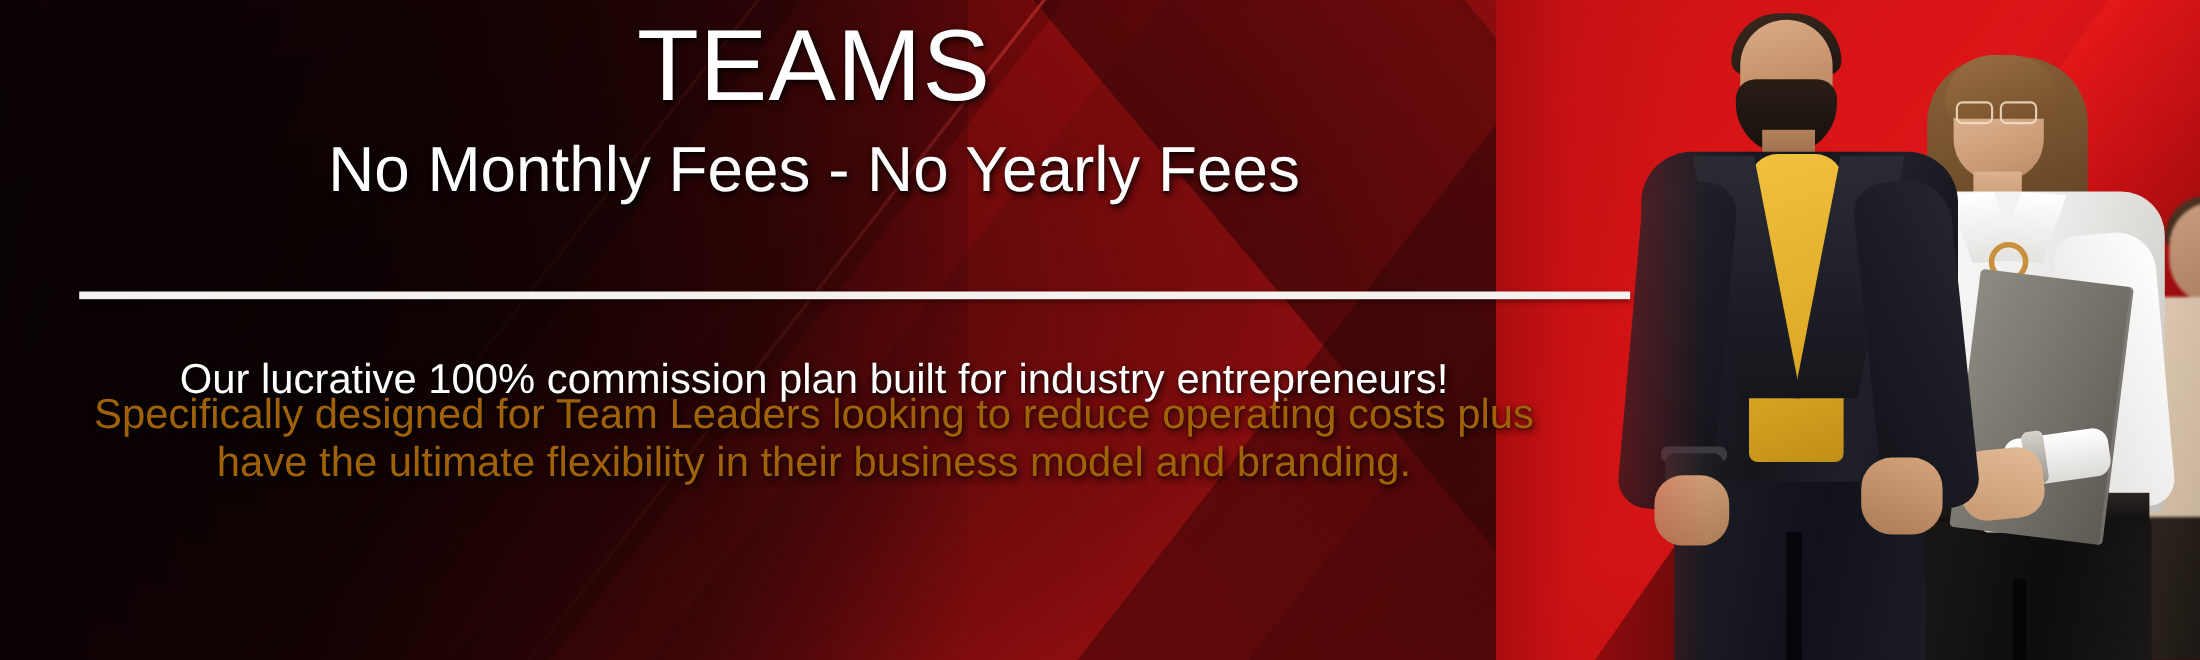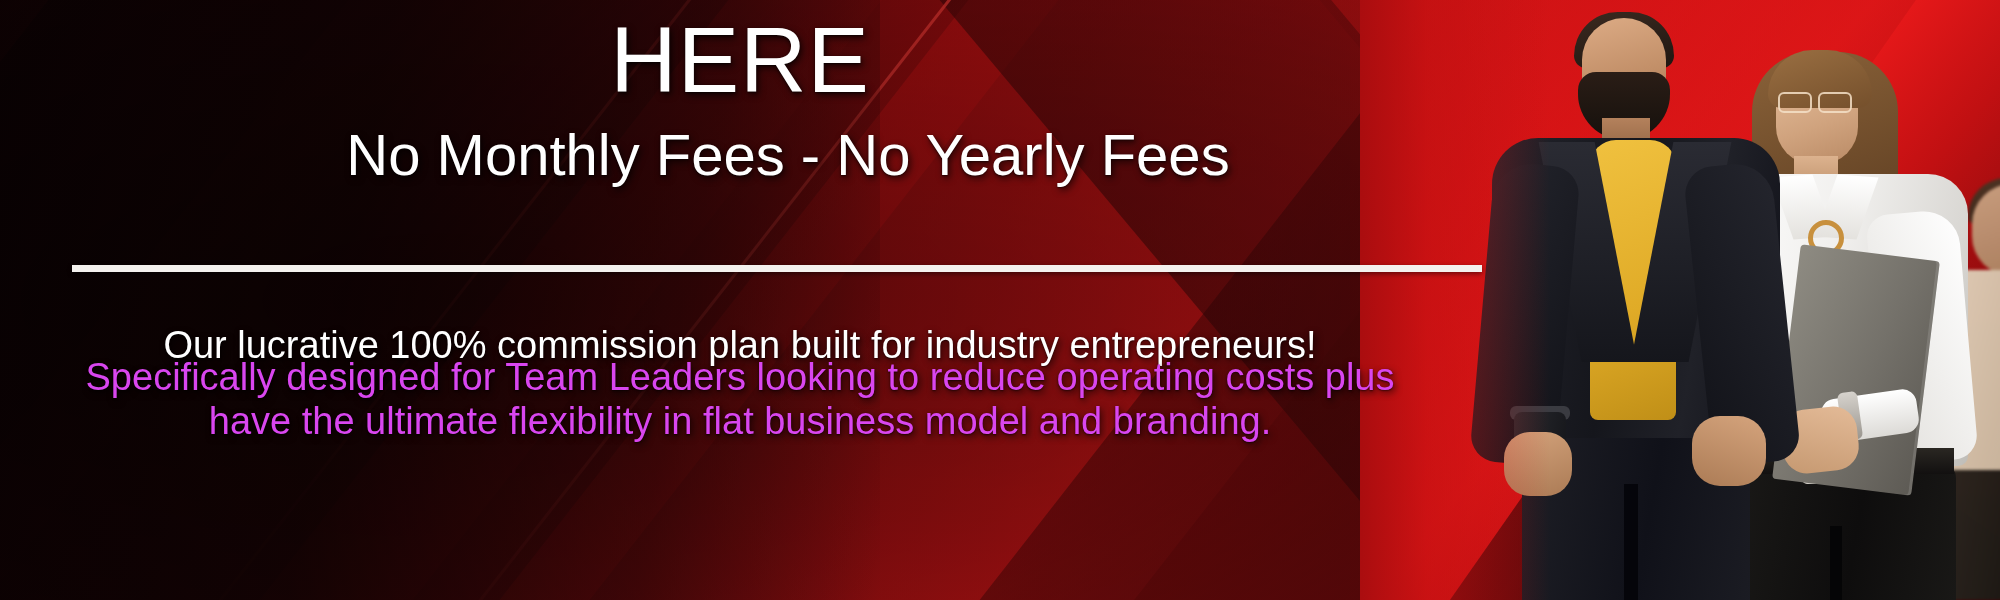--- a/index.html
+++ b/index.html
@@ -361,21 +361,20 @@
     letter-spacing: 1px;
     color: #ffffff;
   }
   .sub1 {
     position:absolute; top: 126px; left: 0; width: 1480px;
     text-align:center;
     font-size: 58px;
     line-height: 1;
     font-weight: 400;
     color:#ffffff;
-    padding-left:48px;
   }
   .sub2 {
     position:absolute; top: 196px; left: 0; width: 1480px;
     text-align:center;
     font-size: 41px;
     line-height: 1;
     font-weight: 400;
     color:#ffffff;
   }
   .divider {
@@ -391,21 +390,21 @@
     font-size: 38px;
     line-height: 1;
     color:#ffffff;
     margin-top:29px;
   }
   .body2 {
     position:absolute; top: 356px; left: 0; width: 1480px;
     text-align:center;
     font-size: 38px;
     line-height: 1.15;
-    color:#d946ef;
+    color:#a16207;
   }
   .body2 .l2 { display:block; }
 
   .cta {
     position:absolute;
     left: 286px; top: 463px;
     width: 980px; height: 104px;
     border-radius: 52px;
     background: #ffffff;
     border: 9px solid #9a9a9a;
@@ -509,29 +508,29 @@
       <div class="cup"></div>
       <div class="handL"></div>
       <div class="handR"></div>
     </div>
 
     <div class="photo-fade"></div>
   </div>
 
   <div class="content">
 
-    <div class="title txt-shadow">HERE</div>
+    <div class="title txt-shadow">TEAMS</div>
 
     <div class="sub1 txt-shadow">No Monthly Fees - No Yearly Fees</div>
 
 
     <div class="divider"></div>
 
     <div class="body1 txt-shadow">Our lucrative 100% commission plan built for industry entrepreneurs!</div>
 
     <div class="body2 txt-shadow">
       <span class="l1">Specifically designed for Team Leaders looking to reduce operating costs plus</span>
-      <span class="l2">have the ultimate flexibility in flat business model and branding.</span>
+      <span class="l2">have the ultimate flexibility in their business model and branding.</span>
     </div>
 
 
   </div>
 </div>
 
 </body></html>

